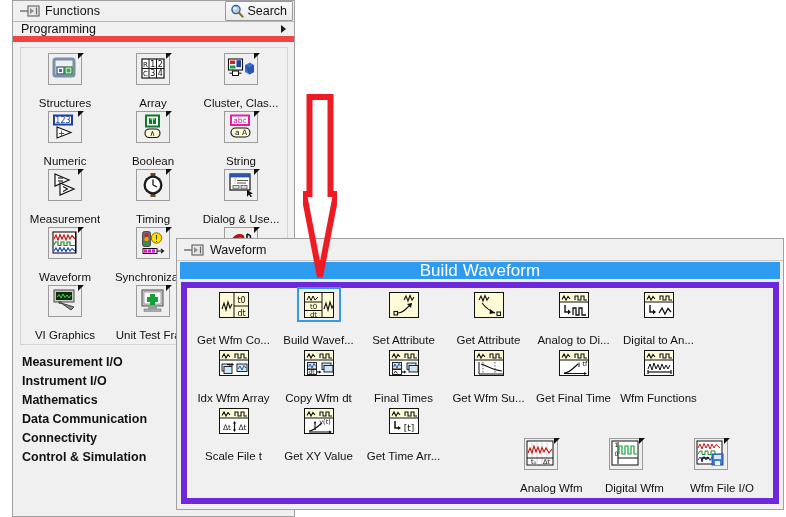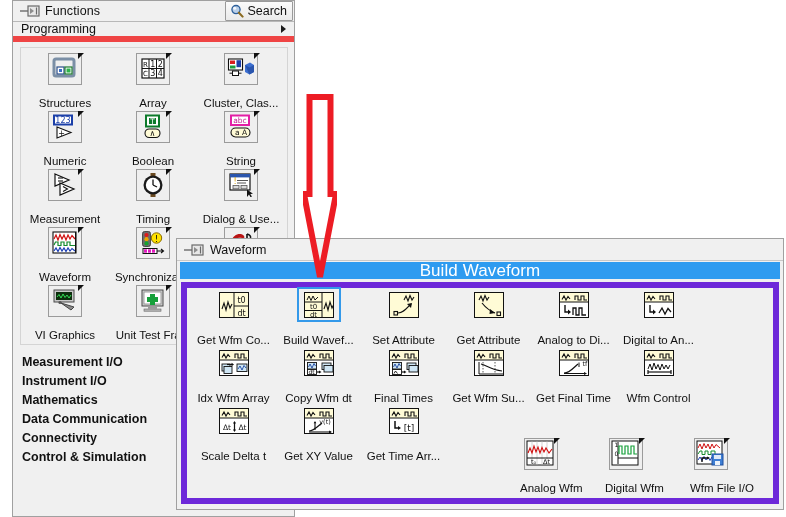--- a/index.html
+++ b/index.html
@@ -672,42 +672,42 @@
             <rect x="0" y="0" width="30" height="9" fill="#fffbd6"></rect>
             <line x1="0" y1="9" x2="30" y2="9" stroke="#111" stroke-width="1"></line>
             <polyline points="2,6.5 4,3 6,7 8,3.5 10,6" fill="none" stroke="#111" stroke-width="1.1"></polyline>
             <polyline points="15,7 15,3 18,3 18,7 21,7 21,3 24,3 24,7 27,7" fill="none" stroke="#111" stroke-width="1.1"></polyline>
             <polyline points="3,18 5,13 7,19 9,12 11,18 13,13.5 15,19 17,13 19,18 21,14 23,18 25,14" fill="none" stroke="#111" stroke-width="1"></polyline>
             <line x1="3" y1="21" x2="26" y2="21" stroke="#111" stroke-width="1.2"></line>
             <line x1="3" y1="19" x2="3" y2="23" stroke="#111" stroke-width="1.2"></line>
             <line x1="26" y1="19" x2="26" y2="23" stroke="#111" stroke-width="1.2"></line>
           </svg></div>
           </div>
-        <span class="wf-label">Wfm Control</span>
+        <span class="wf-label">Wfm Functions</span>
       </div>
     </div>
 
     <div class="wf-row">
 
       <div class="wf-cell">
         <div class="wf-ico">
             <div class="box" style="background:#ffffff;">
           <svg width="30" height="26" viewBox="0 0 30 26">
             <rect x="0" y="0" width="30" height="9" fill="#fffbd6"></rect>
             <line x1="0" y1="9" x2="30" y2="9" stroke="#111" stroke-width="1"></line>
             <polyline points="2,6.5 4,3 6,7 8,3.5 10,6" fill="none" stroke="#111" stroke-width="1.1"></polyline>
             <polyline points="15,7 15,3 18,3 18,7 21,7 21,3 24,3 24,7 27,7" fill="none" stroke="#111" stroke-width="1.1"></polyline>
             <text x="7" y="21" font-size="7.5" text-anchor="middle" fill="#111" font-family="DejaVu Sans">Δt</text>
             <line x1="14.5" y1="13" x2="14.5" y2="22" stroke="#111" stroke-width="1.2"></line>
             <path d="M13 14.5 L14.5 12 L16 14.5 Z" fill="#111"></path>
             <path d="M13 20.5 L14.5 23 L16 20.5 Z" fill="#111"></path>
             <text x="22.5" y="21" font-size="7.5" text-anchor="middle" fill="#111" font-family="DejaVu Sans">Δt</text>
           </svg></div>
           </div>
-        <span class="wf-label">Scale Delta t</span>
+        <span class="wf-label">Scale File t</span>
       </div>
 
       <div class="wf-cell">
         <div class="wf-ico">
             <div class="box" style="background:#ffffff;">
           <svg width="30" height="26" viewBox="0 0 30 26">
             <rect x="0" y="0" width="30" height="9" fill="#fffbd6"></rect>
             <line x1="0" y1="9" x2="30" y2="9" stroke="#111" stroke-width="1"></line>
             <polyline points="2,6.5 4,3 6,7 8,3.5 10,6" fill="none" stroke="#111" stroke-width="1.1"></polyline>
             <polyline points="15,7 15,3 18,3 18,7 21,7 21,3 24,3 24,7 27,7" fill="none" stroke="#111" stroke-width="1.1"></polyline>

